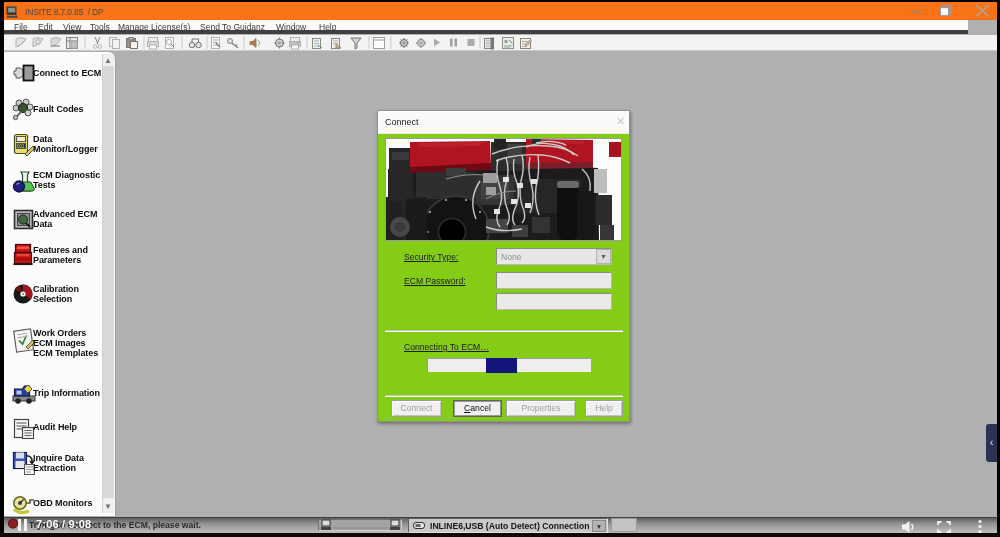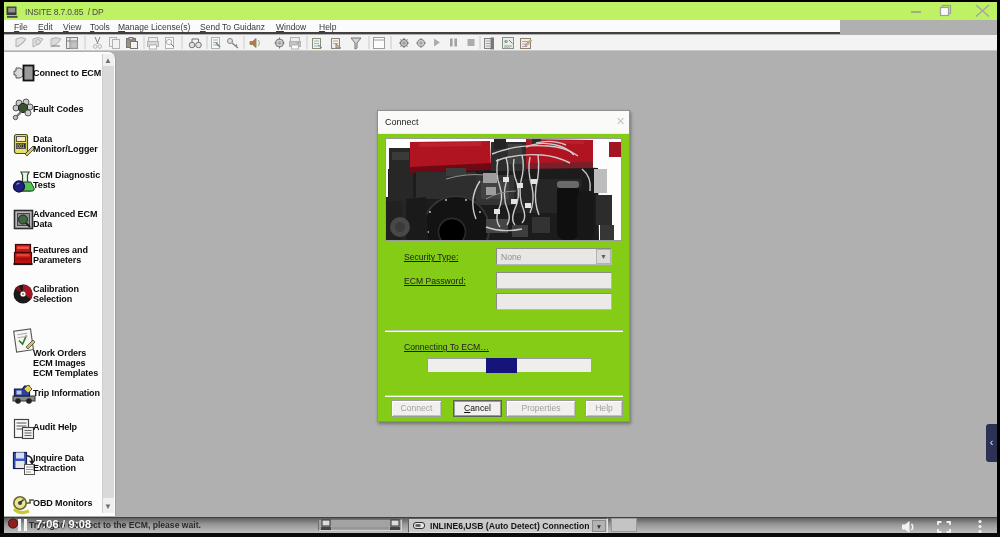--- a/index.html
+++ b/index.html
@@ -1,21 +1,21 @@
 <!DOCTYPE html>
 <html><head>
 <meta charset="utf-8">
 <style>
 * { margin:0; padding:0; box-sizing:border-box; }
 html,body { width:1000px; height:537px; background:#000; font-family:"Liberation Sans",sans-serif; overflow:hidden; }
 #root { position:relative; width:1000px; height:537px; }
 .abs { position:absolute; }
 #app { position:absolute; left:4px; top:2px; width:993px; height:531px; background:#b0b0b0; }
-#titlebar { position:absolute; left:4px; top:2px; width:993px; height:18px; background:#bef264; }
-#menubar { position:absolute; left:4px; top:20px; width:836px; height:14px; background:#fbfbfb; border-bottom:2px solid #404040; }
+#titlebar { position:absolute; left:4px; top:2px; width:993px; height:18px; background:#f97316; }
+#menubar { position:absolute; left:4px; top:20px; width:964px; height:14px; background:#fbfbfb; border-bottom:4px solid #404040; }
 .menu { position:absolute; top:2px; font-size:8.5px; color:#3a3a3a; }
 #toolbar { position:absolute; left:4px; top:35px; width:993px; height:16px; background:#f3f3f3; border-bottom:1px solid #c9c9c9; }
 #sidebar { position:absolute; left:4px; top:52px; width:112px; height:464px; background:#fcfcfc; border-radius:0 7px 0 0; border-right:1px solid #9d9d9d; }
 .sbtext { position:absolute; left:33px; font-size:9px; font-weight:bold; color:#0d0d0d; line-height:9.8px; letter-spacing:-0.1px; white-space:nowrap; }
 .sbicon { position:absolute; left:12px; }
 #sbscroll { position:absolute; left:102px; top:54px; width:12px; height:459px; background:#efefef; border-left:1px solid #cfcfcf; }
 #sbthumb { position:absolute; left:103px; top:66px; width:11px; height:432px; background:#d9d9d9; }
 .sbarrow { position:absolute; left:102px; width:12px; font-size:8px; color:#6f6f6f; text-align:center; font-family:"Liberation Sans"; }
 #statusbar { position:absolute; left:4px; top:517px; width:993px; height:16px; background:linear-gradient(180deg,#5e5e5e 0%,#949494 40%,#bfbfbf 100%); border-top:1px solid #3f3f3f; }
 #vblack { position:absolute; left:0; top:533px; width:1000px; height:4px; background:#0b0b0b; }
@@ -273,21 +273,21 @@
       <circle cx="11" cy="11" r="1.2" fill="#999"></circle>
   </svg>
   <div class="sbtext" style="top:285px">Calibration<br>Selection</div>
 
   <svg class="sbicon" style="top:327px;width:26px;height:28px" viewBox="0 0 26 28">
     <rect x="3" y="3" width="17" height="21" fill="#f6f6f4" stroke="#555" stroke-width="1.1" transform="rotate(-8 11 13)"></rect>
     <path d="M7 13 l3 4 5 -8" stroke="#2e7a2e" stroke-width="1.6" fill="none" transform="rotate(-8 11 13)"></path>
     <path d="M6 7 h10 M6 10 h10" stroke="#aaa" stroke-width="1" transform="rotate(-8 11 13)"></path>
     <path d="M14 20 l7 -7 2 2 -7 7 z" fill="#d8c050" stroke="#333" stroke-width="0.7"></path>
   </svg>
-  <div class="sbtext" style="top:349px">Work Orders<br>ECM Images<br>ECM Templates</div>
+  <div class="sbtext" style="top:329px">Work Orders<br>ECM Images<br>ECM Templates</div>
 
   <svg class="sbicon" style="top:383px;width:26px;height:22px" viewBox="0 0 26 22">
     <rect x="1" y="13" width="22" height="5" fill="#8a8a8a" stroke="#333"></rect>
     <path d="M2.5 13 v-7 h8 l2 -3 h5 v10 z" fill="#2a3f9e" stroke="#101840" stroke-width="1.2"></path>
     <rect x="4.5" y="7.5" width="5" height="4" fill="#b8c4ee"></rect>
     <circle cx="6" cy="18" r="2.8" fill="#222"></circle>
       <circle cx="17" cy="18" r="2.8" fill="#222"></circle>
     <path d="M16 2 l4 4 -4 4 -4 -4 z" fill="#e8d44a" stroke="#555"></path>
   </svg>
   <div class="sbtext" style="top:389px">Trip Information</div>

